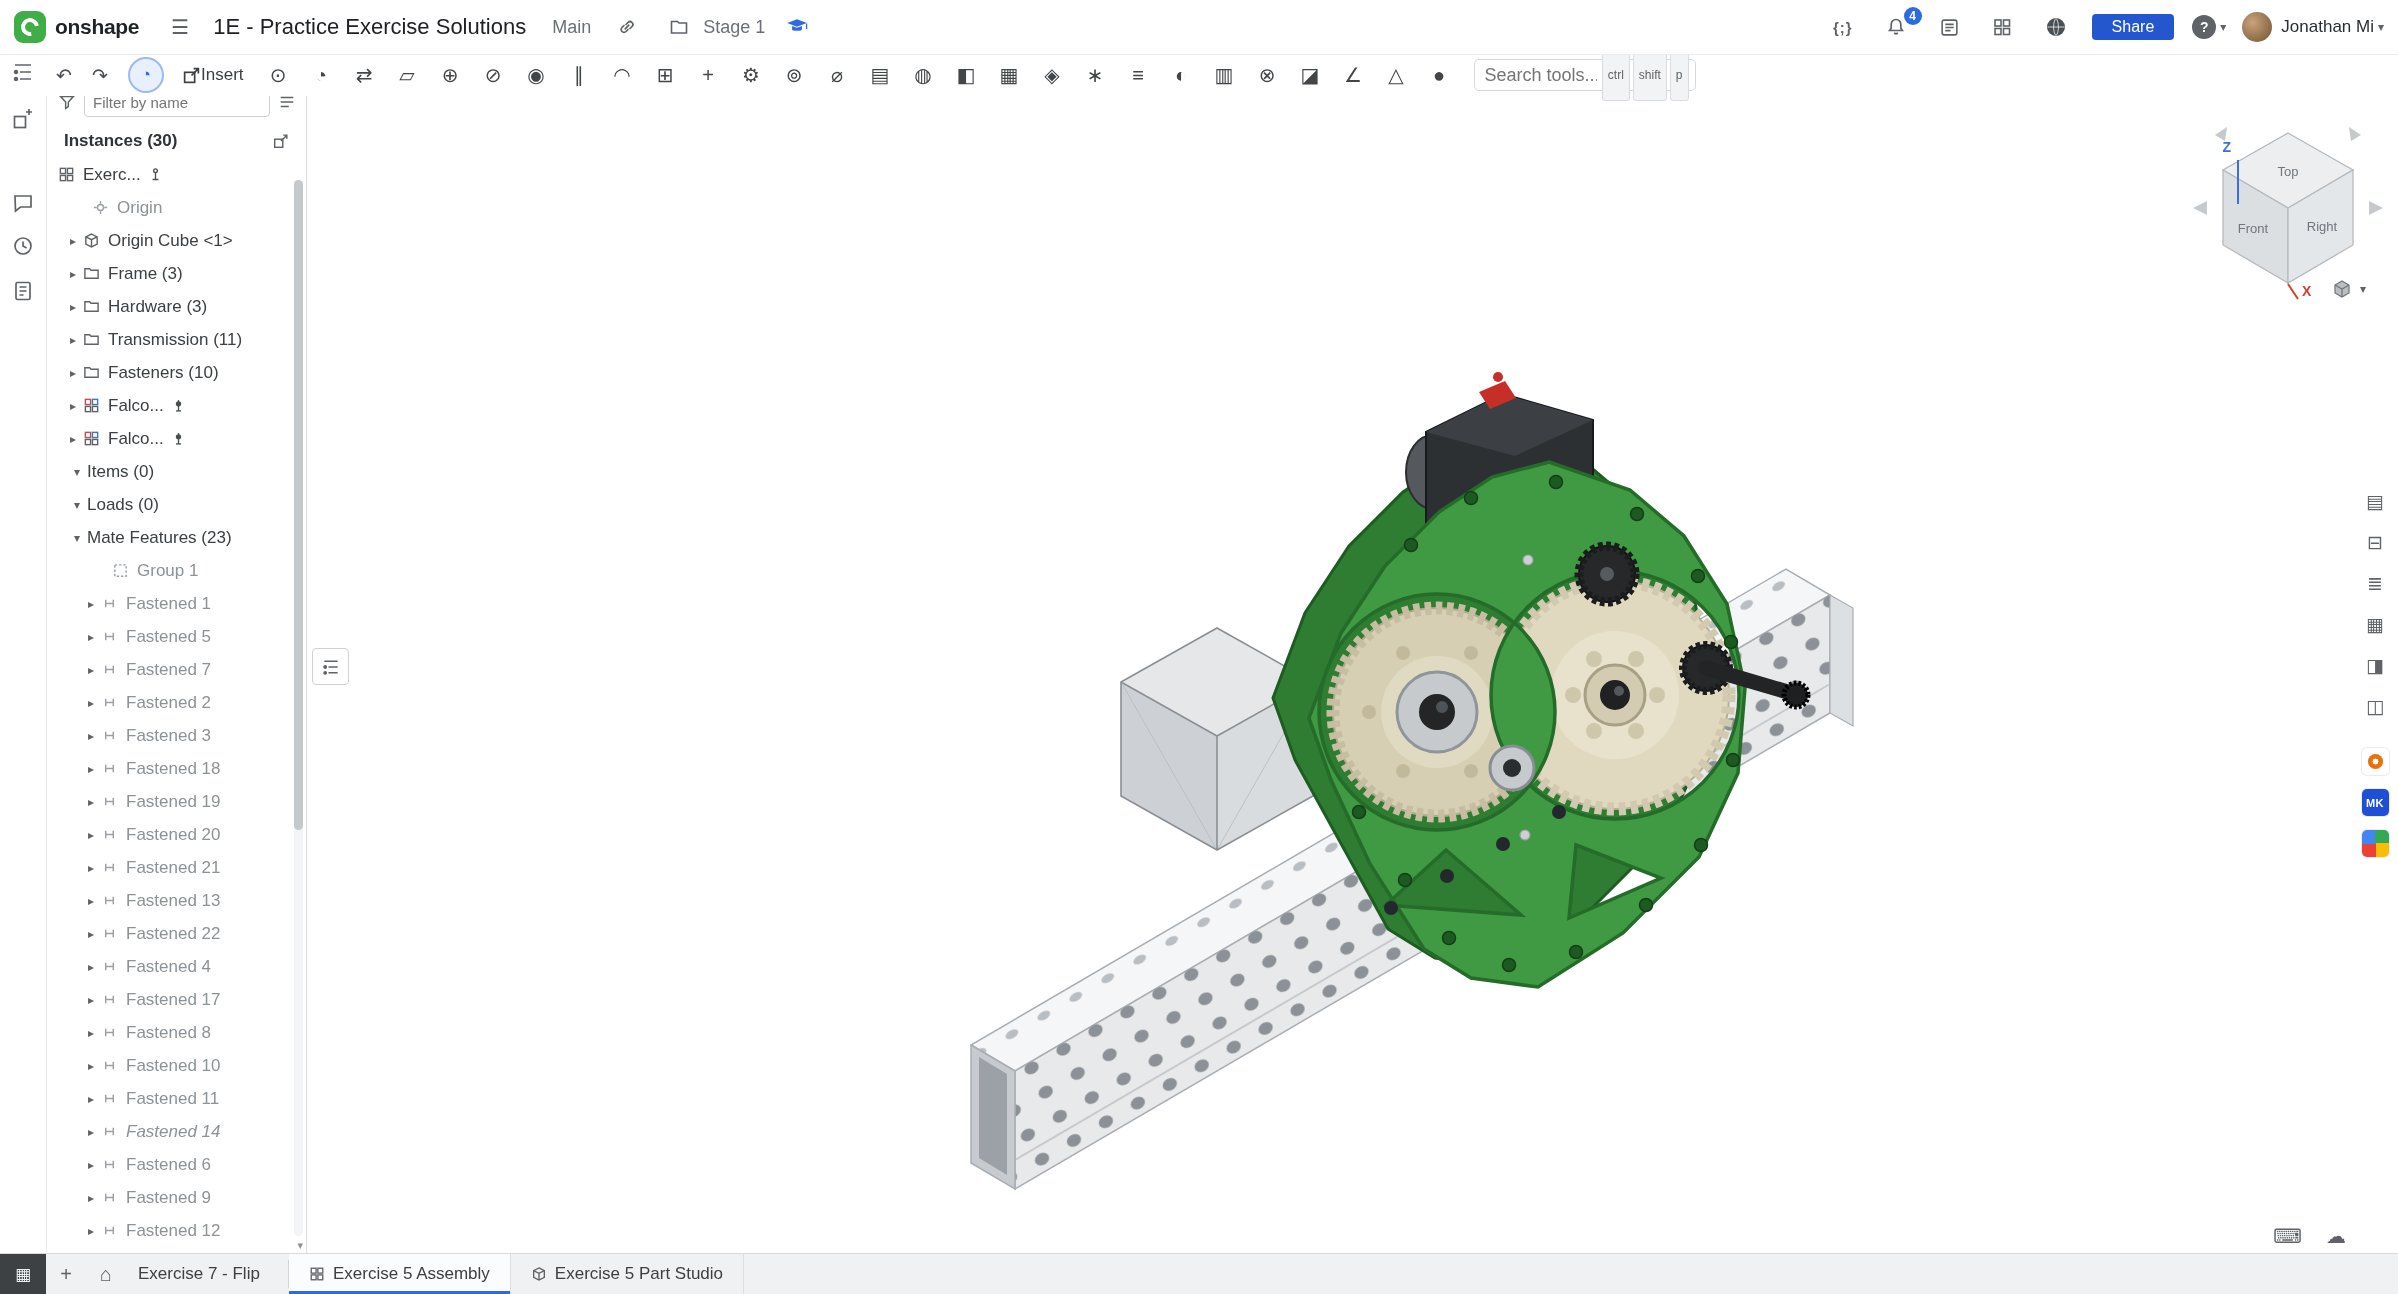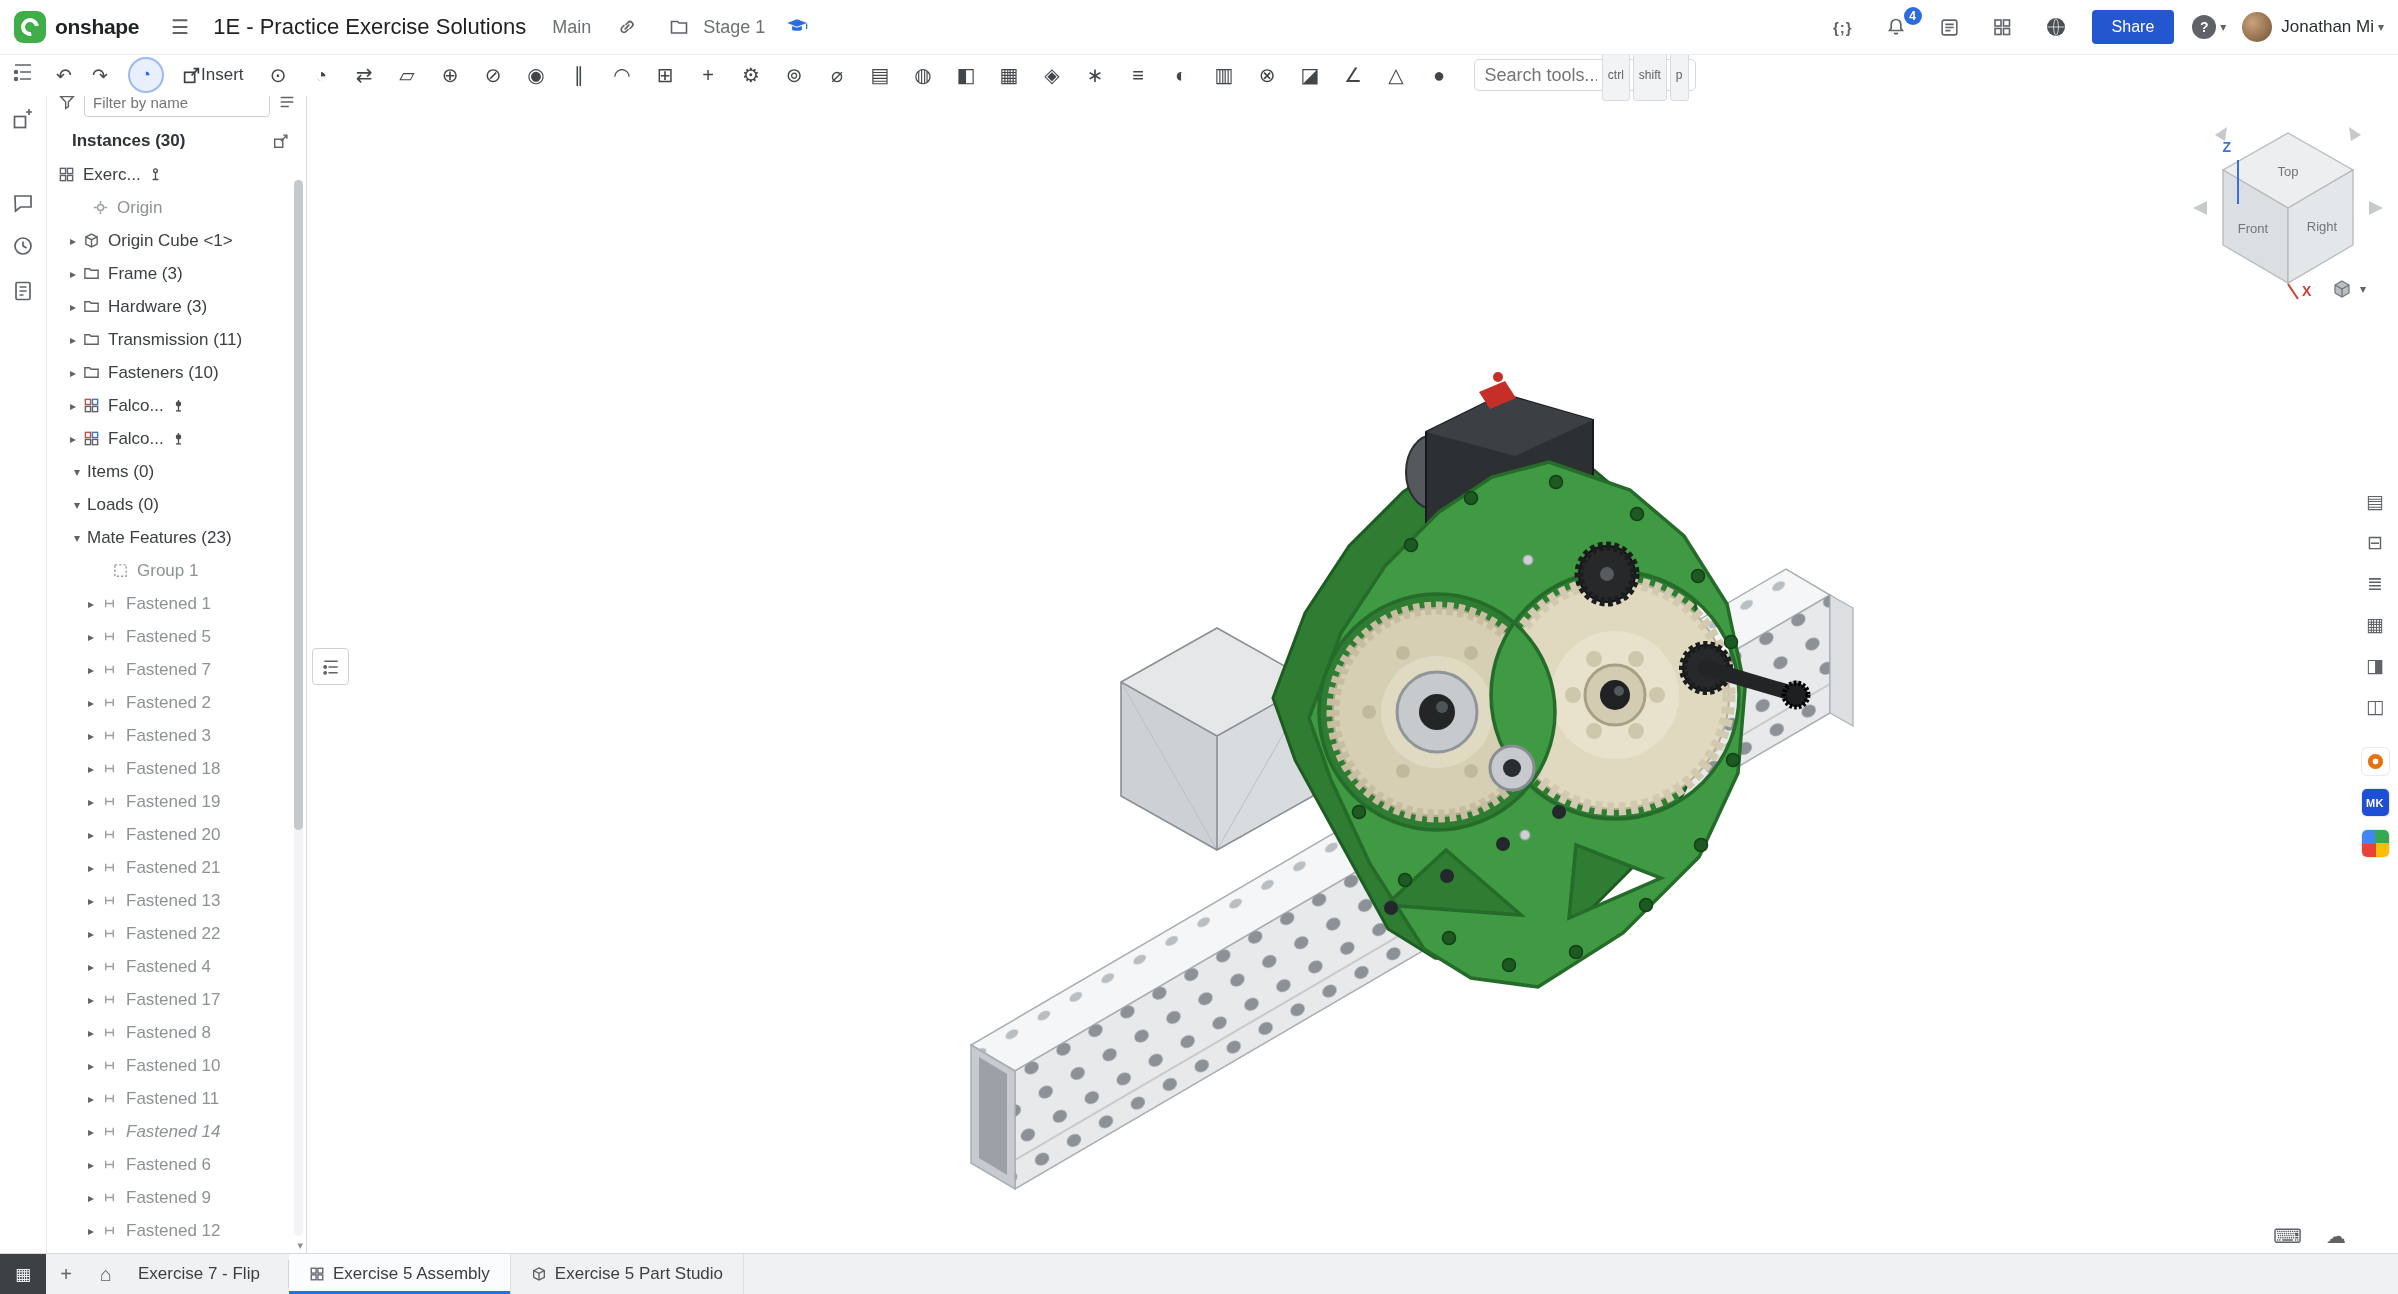--- a/index.html
+++ b/index.html
@@ -17,21 +17,21 @@
   .wordmark{font-size:21px;font-weight:700;color:#1f2326;margin-left:9px;letter-spacing:-.3px}
   .hamb{margin-left:26px;font-size:20px;color:#5f6368;background:none;border:none}
   .title{margin-left:18px;font-size:22px;font-weight:400;color:#202124;white-space:nowrap}
   .hmut{color:#6b7075;font-size:18px;white-space:nowrap}
   .ml26{margin-left:26px}.ml8{margin-left:8px}
   .hic{margin-left:20px;display:flex;align-items:center;color:#5f6368;background:none;border:none;position:relative}
   .spacer{flex:1}
   .codeic{font-size:15px;font-weight:700;color:#5f6368;letter-spacing:1px}
   .badge{position:absolute;top:-8px;right:-9px;background:#2d6ce0;color:#fff;font-size:12px;min-width:18px;height:18px;
        border-radius:9px;display:flex;align-items:center;justify-content:center;font-weight:700}
-  .share{margin-left:18px;height:34px;padding:0 20px;background:#2456cf;color:#fff;border:none;border-radius:4px;
+  .share{margin-left:18px;height:26px;padding:0 20px;background:#2456cf;color:#fff;border:none;border-radius:4px;
        font-size:16px;font-weight:500}
   .help{width:24px;height:24px;border-radius:50%;background:#5f6368;color:#fff;font-size:14px;font-weight:700;
        display:flex;align-items:center;justify-content:center;margin-left:18px;border:none;flex:none}
   .caret{color:#5f6368;font-size:12px;margin-left:4px}
   .avatar{width:30px;height:30px;border-radius:50%;margin-left:16px;flex:none;
        background:radial-gradient(circle at 35% 35%,#caa27a 0%,#8a6a48 70%,#6e543a 100%)}
   .uname{margin-left:9px;font-size:17px;color:#2a2e31;white-space:nowrap}
   .mr14{margin-right:14px}
 
   
@@ -54,21 +54,21 @@
   .lstrip{position:absolute;left:0;top:54px;bottom:40px;width:46px;background:#fff;border-right:1px solid #e7e9eb;z-index:6}
   .sic{position:absolute;left:11px;width:24px;height:24px;color:#5f6368;background:none;border:none;padding:0}
 
   
   .panel{position:absolute;left:46px;top:80px;bottom:40px;width:260px;background:#fff;border-right:1px solid #d9dbdd;
        overflow:hidden;z-index:5}
   .filter-row{display:flex;align-items:center;height:44px;padding:0 10px 0 12px;gap:8px}
   .filter-input{flex:1;min-width:0;height:28px;border:1px solid #cdd1d4;border-radius:4px;font-size:15px;padding:0 8px;
        color:#3c4043;outline:none}
   .licon{color:#5f6368;display:flex;align-items:center;background:none;border:none;padding:0}
-  .inst-row{display:flex;align-items:center;height:34px;padding:0 16px 0 26px;font-size:17px;font-weight:700;color:#2f3337}
+  .inst-row{display:flex;align-items:center;height:34px;padding:0 16px 0 18px;font-size:17px;font-weight:700;color:#2f3337}
   .inst-row .spacer{flex:1}
   .tree-row{display:flex;align-items:center;height:33px;font-size:17px;color:#3c4043;white-space:nowrap;overflow:hidden}
   .tree-row .lbl{overflow:hidden;text-overflow:ellipsis}
   .tree-row.muted .lbl{color:#8d9296}
   .tree-row.italic .lbl{font-style:italic}
   .chev{width:20px;font-size:12px;color:#5f6368;text-align:center;flex:none}
   .ic{width:25px;flex:none;display:inline-flex;align-items:center}
   .extra{margin-left:7px;width:18px}
   .pscroll{position:absolute;right:3px;top:100px;bottom:18px;width:9px;background:#f3f4f5;border-radius:5px}
   .pthumb{position:absolute;top:0;left:0;width:9px;height:650px;background:#c6c9cc;border-radius:5px}

